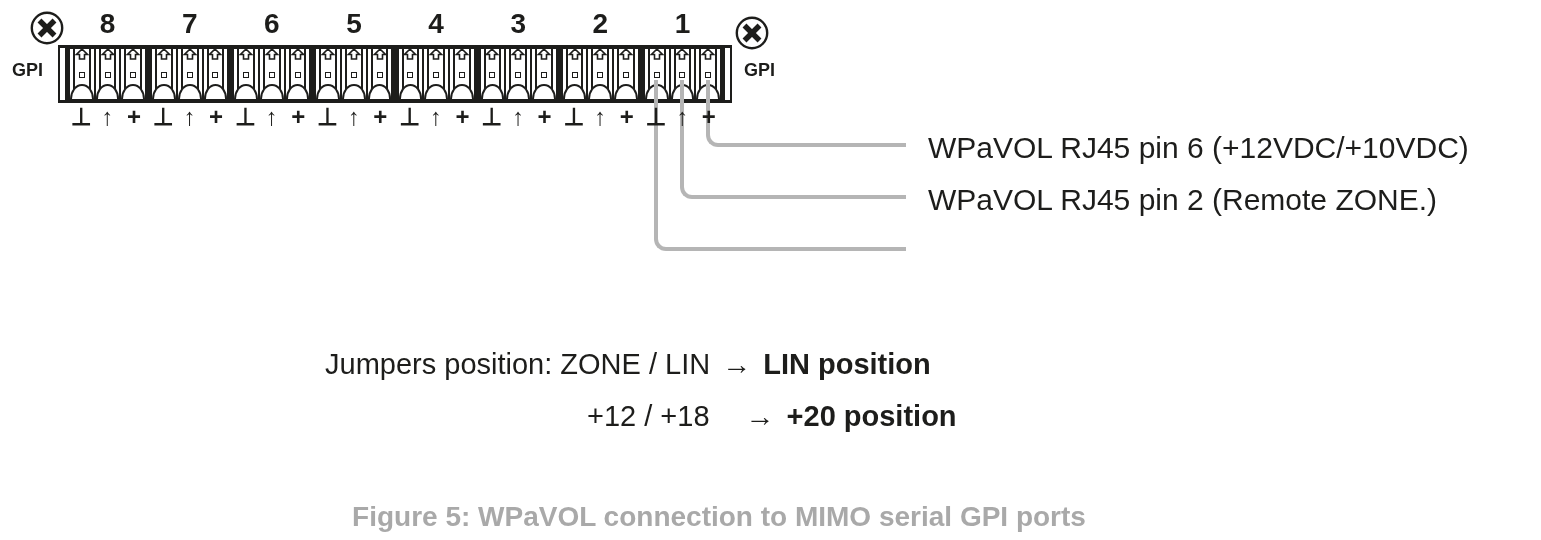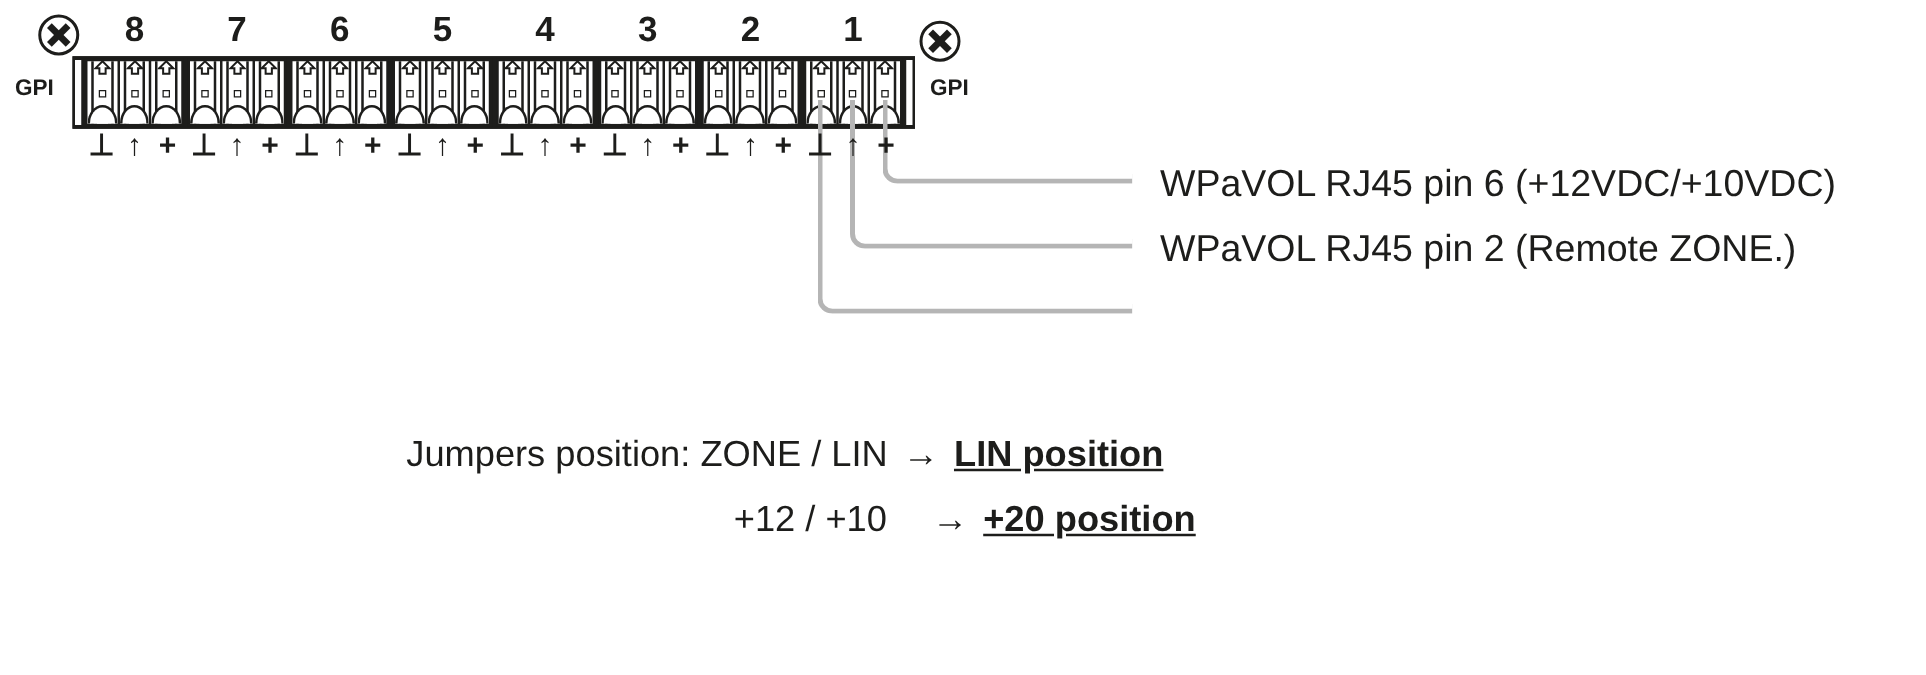--- a/index.html
+++ b/index.html
@@ -34,21 +34,21 @@
   .symbols { position:absolute; left:68px; top:102px; width:654px; display:flex; gap:3px; z-index:4; }
   .sym-group { flex:1; display:flex; min-width:0; }
   .sym { flex:1; text-align:center; font-size:24px; font-weight:bold; line-height:30px; color:var(--ink,#1d1d1b); }
 
   .screw { position:absolute; }
   .gpi { position:absolute; font-size:18px; font-weight:bold; color:var(--ink,#1d1d1b); }
 
   .ann { position:absolute; left:928px; font-size:30px; line-height:37px; color:var(--ink,#1d1d1b); white-space:nowrap; }
 
   .jline { position:absolute; font-size:29px; color:var(--ink,#1d1d1b); white-space:nowrap; }
-  .jbold { font-weight:bold;text-decoration:underline; }
+  .jbold { font-weight:bold; }
   .arrow { font-weight:bold; margin:0 12px; }
   .arrow-wide { margin-left:36px; }
 
   .caption { position:absolute; left:0; top:501px; width:1438px; text-align:center;
              font-size:28px; font-weight:bold; color:var(--caption_gray,#a9a9a9); }
 </style>
 </head>
 <body>
 
 <div class="figure">
@@ -366,17 +366,18 @@
       </div>
     </div>
 
   <div class="ann" style="top:129px;">WPaVOL RJ45 pin 6 (+12VDC/+10VDC)</div>
   <div class="ann" style="top:181px;">WPaVOL RJ45 pin 2 (Remote ZONE.)</div>
 
   <div class="jline" style="left:325px; top:348px;">
     <span>Jumpers position: ZONE / LIN</span><span class="arrow">→</span><span class="jbold">LIN position</span>
   </div>
   <div class="jline" style="left:587px; top:400px;">
-    <span>+12 / +10</span><span class="arrow arrow-wide">→</span><span class="jbold">+20 position</span>
+    <span>+12 / +18</span><span class="arrow arrow-wide">→</span><span class="jbold">+20 position</span>
   </div>
 
+  <div class="caption">Figure 5: WPaVOL connection to MIMO serial GPI ports</div>
 
 </div>
 
 </body></html>

